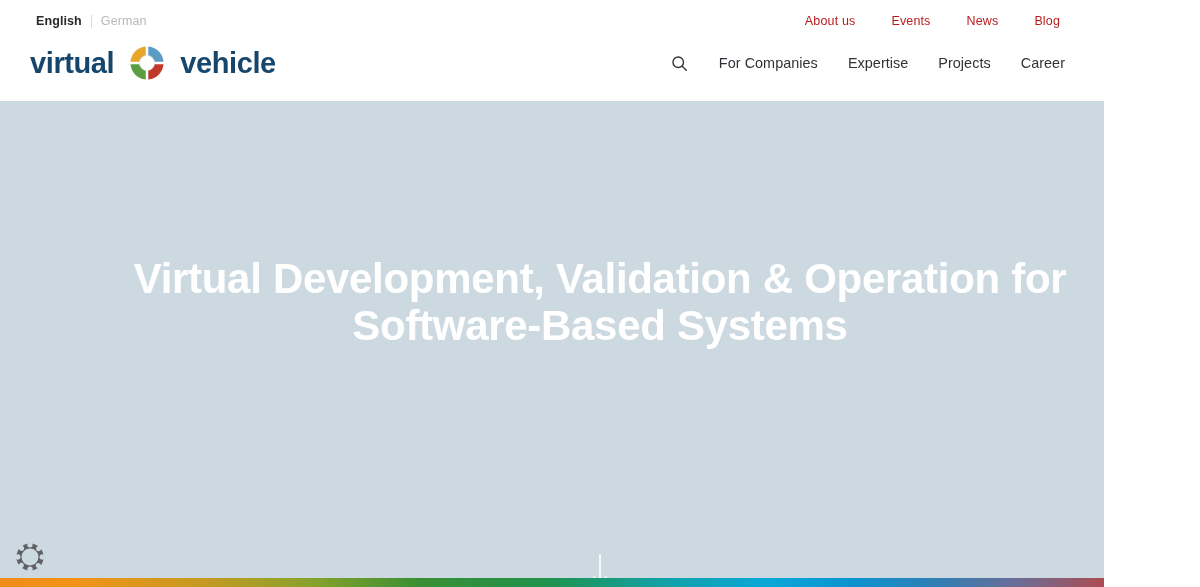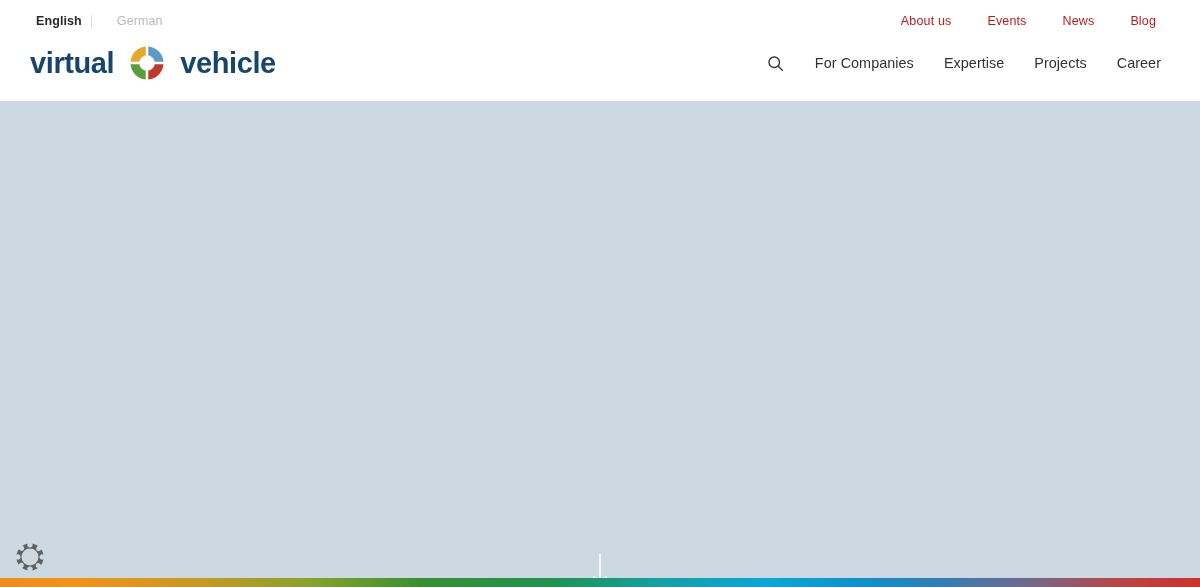--- a/index.html
+++ b/index.html
@@ -12,21 +12,21 @@
 
   body {
     font-family: "Liberation Sans", sans-serif;
     background: #ffffff;
     color: #16466b;
     -webkit-font-smoothing: antialiased;
   }
 
   .page {
     position: relative;
-    width: 1200px;
+    width: 1104px;
     height: 587px;
     overflow: hidden;
   }
 
   
   .site-header {
     position: relative;
     width: 100%;
     height: 101px;
     background: #ffffff;
@@ -55,21 +55,20 @@
     margin-top: 2px;
   }
   .lang-item { letter-spacing: .1px; }
   .lang-item.active {
     color: #2a2a2a;
     font-weight: 700;
   }
   .lang-item.inactive {
     color: #b6b9bc;
     font-weight: 400;
-    margin-left: 16px;
   }
   .lang-sep {
     width: 1px;
     height: 13px;
     background: #d8dade;
   }
 
   .utility-nav {
     display: flex;
     align-items: center;
@@ -300,20 +299,21 @@
         <a class="nav-link" href="#">Projects</a>
         <a class="nav-link" href="#">Career</a>
 
       </nav>
 
     </div>
   </header>
 
   <section class="hero">
 
+    <h1 class="hero-title">Virtual Development, Validation &amp; Operation for Software-Based Systems</h1>
 
     <div class="scroll-arrow">
       <svg width="16" height="34" viewBox="0 0 16 34">
         <line x1="8" y1="1" x2="8" y2="31" stroke="#ffffff" stroke-width="1.6"></line>
         <polyline points="2,24 8,32 14,24" fill="none" stroke="#ffffff" stroke-width="1.6" stroke-linecap="round" stroke-linejoin="round"></polyline>
       </svg>
     </div>
 
   </section>
 

